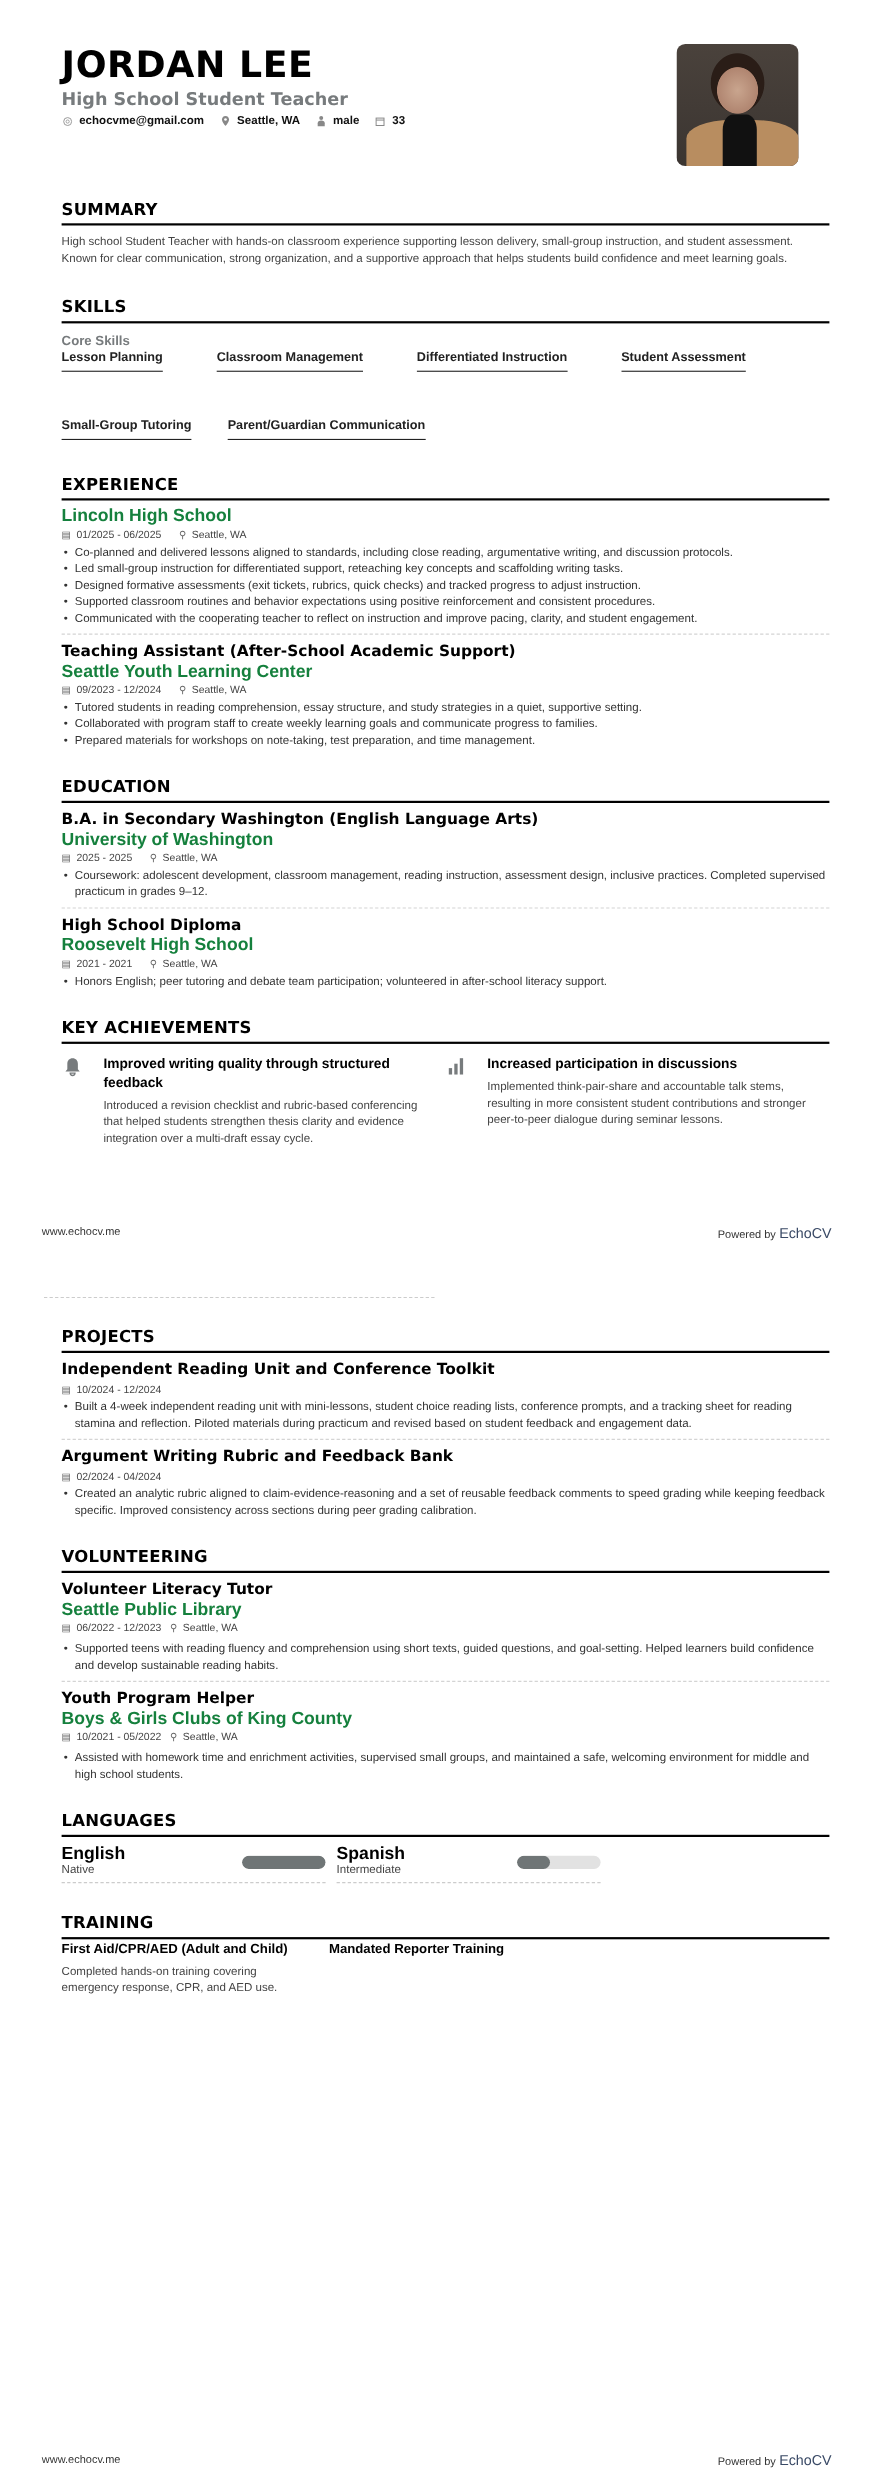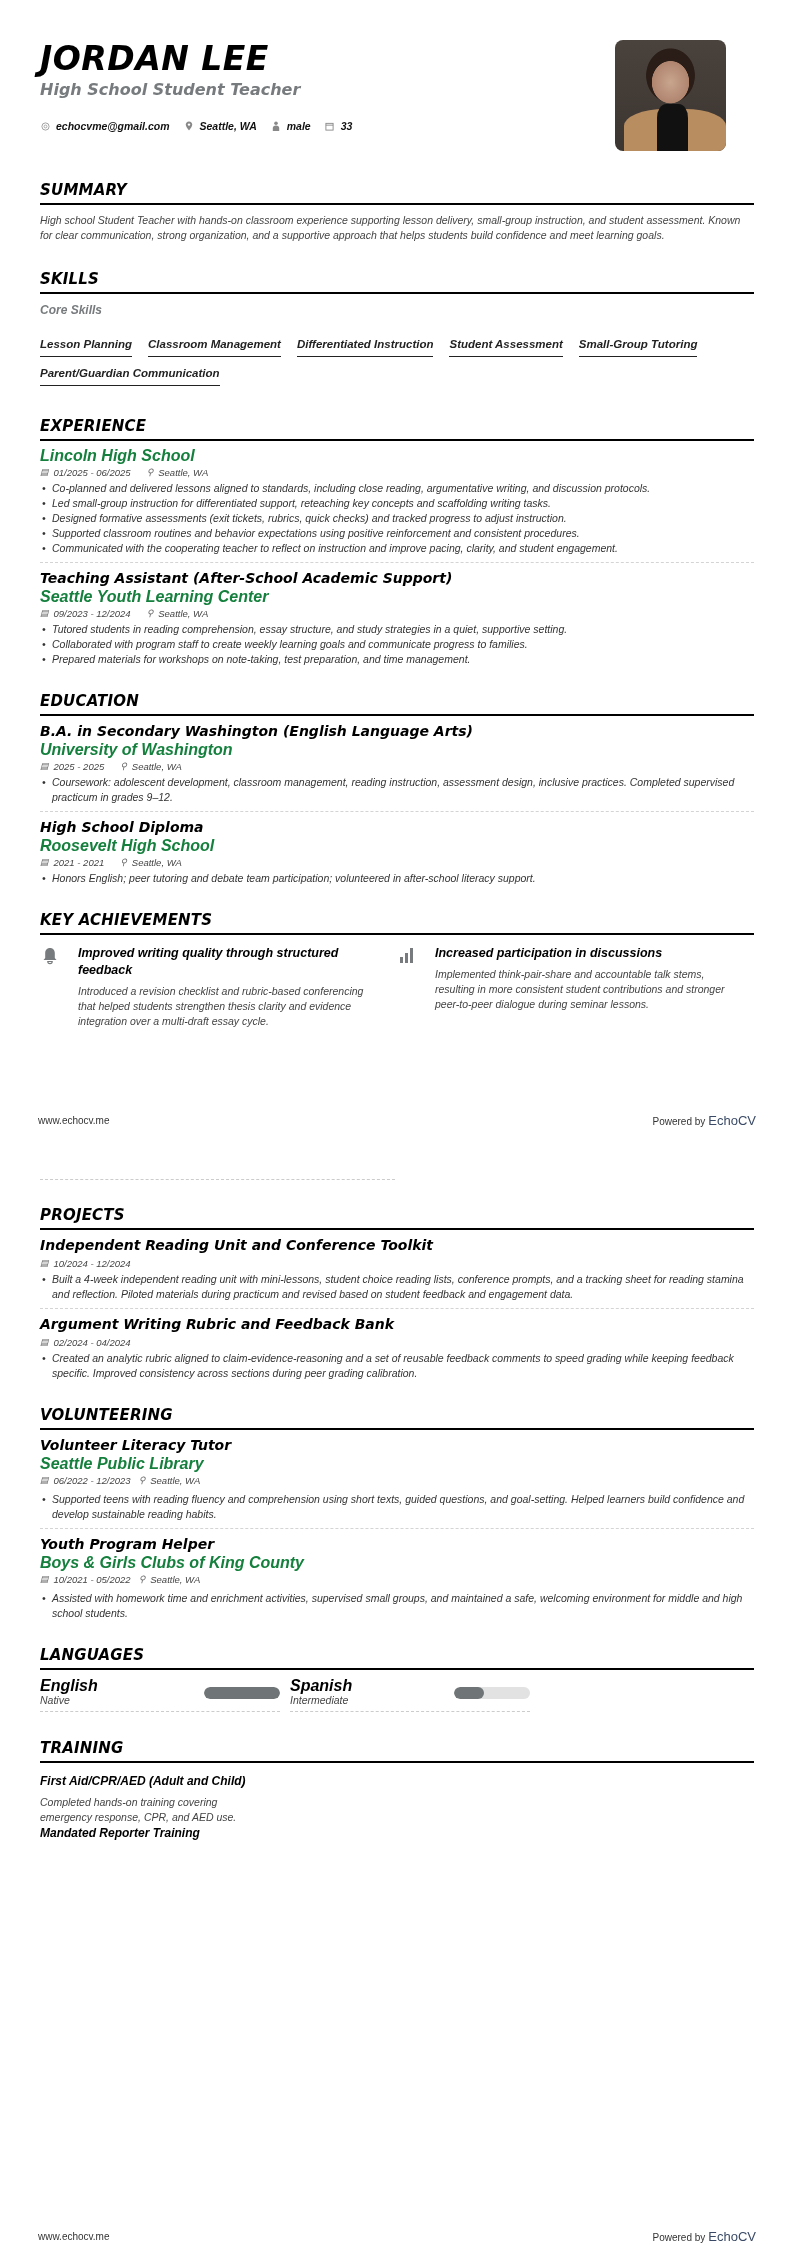--- a/index.html
+++ b/index.html
@@ -1,43 +1,43 @@
 <!DOCTYPE html>
 <html><head>
 <meta charset="utf-8">
 <style>
   * { box-sizing: border-box; margin: 0; padding: 0; }
   html, body { width: 794px; background: #ffffff; }
   body { font-family: "Liberation Sans", sans-serif; color: #222; position: relative; height: 2246px; }
   .page { position: absolute; left: 0; width: 794px; }
   .page1 { top: 0; height: 1123px; }
   .page2 { top: 1123px; height: 1123px; }
-  .content { padding: 0 40px 0 40px; font-style: italic; }
+  .content { padding: 0 40px 0 56px; }
 
   
   .header { position: relative; padding-top: 40px; height: 170px; }
   .name { font-family: "DejaVu Sans", sans-serif; font-weight: bold; font-size: 33px; letter-spacing: 0.5px; color: #000; line-height: 38px; }
   .title { font-family: "DejaVu Sans", sans-serif; font-weight: bold; font-size: 16px; color: #777b7d; margin-top: 2px; line-height: 20px; }
-  .contacts { display: flex; margin-top: 20px; font-size: 10.5px; font-weight: bold; color: #111; }
+  .contacts { display: flex; margin-top: 4px; font-size: 10.5px; font-weight: bold; color: #111; }
   .contact { display: flex; align-items: center; margin-right: 14px; }
   .contact .ic { width: 10px; height: 10px; margin-right: 6px; color: #888; display: inline-flex; align-items: center; justify-content: center; font-size: 9px; }
   .photo { position: absolute; right: 28px; top: 40px; width: 111px; height: 111px; border-radius: 8px; overflow: hidden;
     background: radial-gradient(ellipse 30% 34% at 50% 38%, #c9a58e 0%, #b08570 55%, transparent 57%),
                 radial-gradient(ellipse 36% 40% at 50% 32%, #2a1d17 0%, #2a1d17 60%, transparent 62%),
                 linear-gradient(180deg, #4a423c 0%, #3b3531 100%); }
   .photo .coat { position: absolute; left: 8%; right: 0; bottom: 0; height: 38%; background: #b88d60; border-radius: 40% 40% 0 0; }
   .photo .neck { position: absolute; left: 38%; width: 28%; bottom: 0; height: 42%; background: #111; border-radius: 30% 30% 0 0; }
 
   
   .section { margin-top: 10px; }
   .section-title { font-family: "DejaVu Sans", sans-serif; font-weight: bold; font-size: 15px; color: #000; letter-spacing: 0.2px; padding-bottom: 3px; border-bottom: 2.5px solid #000; line-height: 20px; }
   .summary-text { font-size: 10.5px; color: #444; line-height: 15px; margin-top: 8px; }
 
   .skills-group { font-size: 12px; font-weight: bold; color: #777b7d; margin-top: 9px; }
-  .skills { display: flex; flex-wrap: wrap; margin-top: 19px; }
+  .skills { display: flex; flex-wrap: wrap; margin-top: 0; gap: 33px; }
   .skill { font-size: 11.5px; font-weight: bold; color: #222; padding-bottom: 4px; border-bottom: 1.5px solid #222; margin-right: 16px; margin-bottom: 8px; line-height: 16px; }
 
   .entry { padding: 6px 0 6px 0; border-bottom: 1px dashed #d4d4d4; }
   .entry.last { border-bottom: none; }
   .entry-title { font-family: "DejaVu Sans", sans-serif; font-weight: bold; font-size: 14px; color: #000; line-height: 19px; }
   .entry-sub { font-size: 16px; font-weight: bold; color: #15803d; line-height: 16px; margin-top: 1px; }
   .meta { display: flex; align-items: center; font-size: 9.5px; color: #444; margin-top: 2px; line-height: 13px; }
   .meta .ic { color: #666; margin-right: 5px; font-size: 9px; }
   .meta .loc { margin-left: 16px; display: flex; align-items: center; }
   .bullets { list-style: none; margin-top: 2px; }
@@ -59,21 +59,21 @@
 
   
   .langs { display: flex; margin-top: 8px; }
   .lang { width: 240px; display: flex; justify-content: space-between; align-items: center; padding-bottom: 4px; border-bottom: 1px dashed #ccc; margin-right: 10px; }
   .lang-name { font-size: 16px; font-weight: bold; color: #000; line-height: 15px; text-align: center; }
   .lang-level { font-size: 10.5px; color: #444; line-height: 14px; }
   .bar { width: 76px; height: 12px; border-radius: 6px; background: #e2e2e2; position: relative; overflow: hidden; }
   .bar .fill { position: absolute; left: 0; top: 0; bottom: 0; background: #6f7576; border-radius: 6px; }
 
   
-  .train-grid { display: flex; margin-top: 10px; flex-direction: column; }
+  .train-grid { display: flex; margin-top: 0; }
   .train { width: 243px; padding-right: 14px; }
   .train-title { font-size: 12px; font-weight: bold; color: #000; line-height: 16px; }
   .train-desc { font-size: 10.5px; color: #444; line-height: 15px; margin-top: 6px; }
 </style>
 </head>
 <body>
 
 <div class="page page1">
   <div class="content">
     <div class="header">

